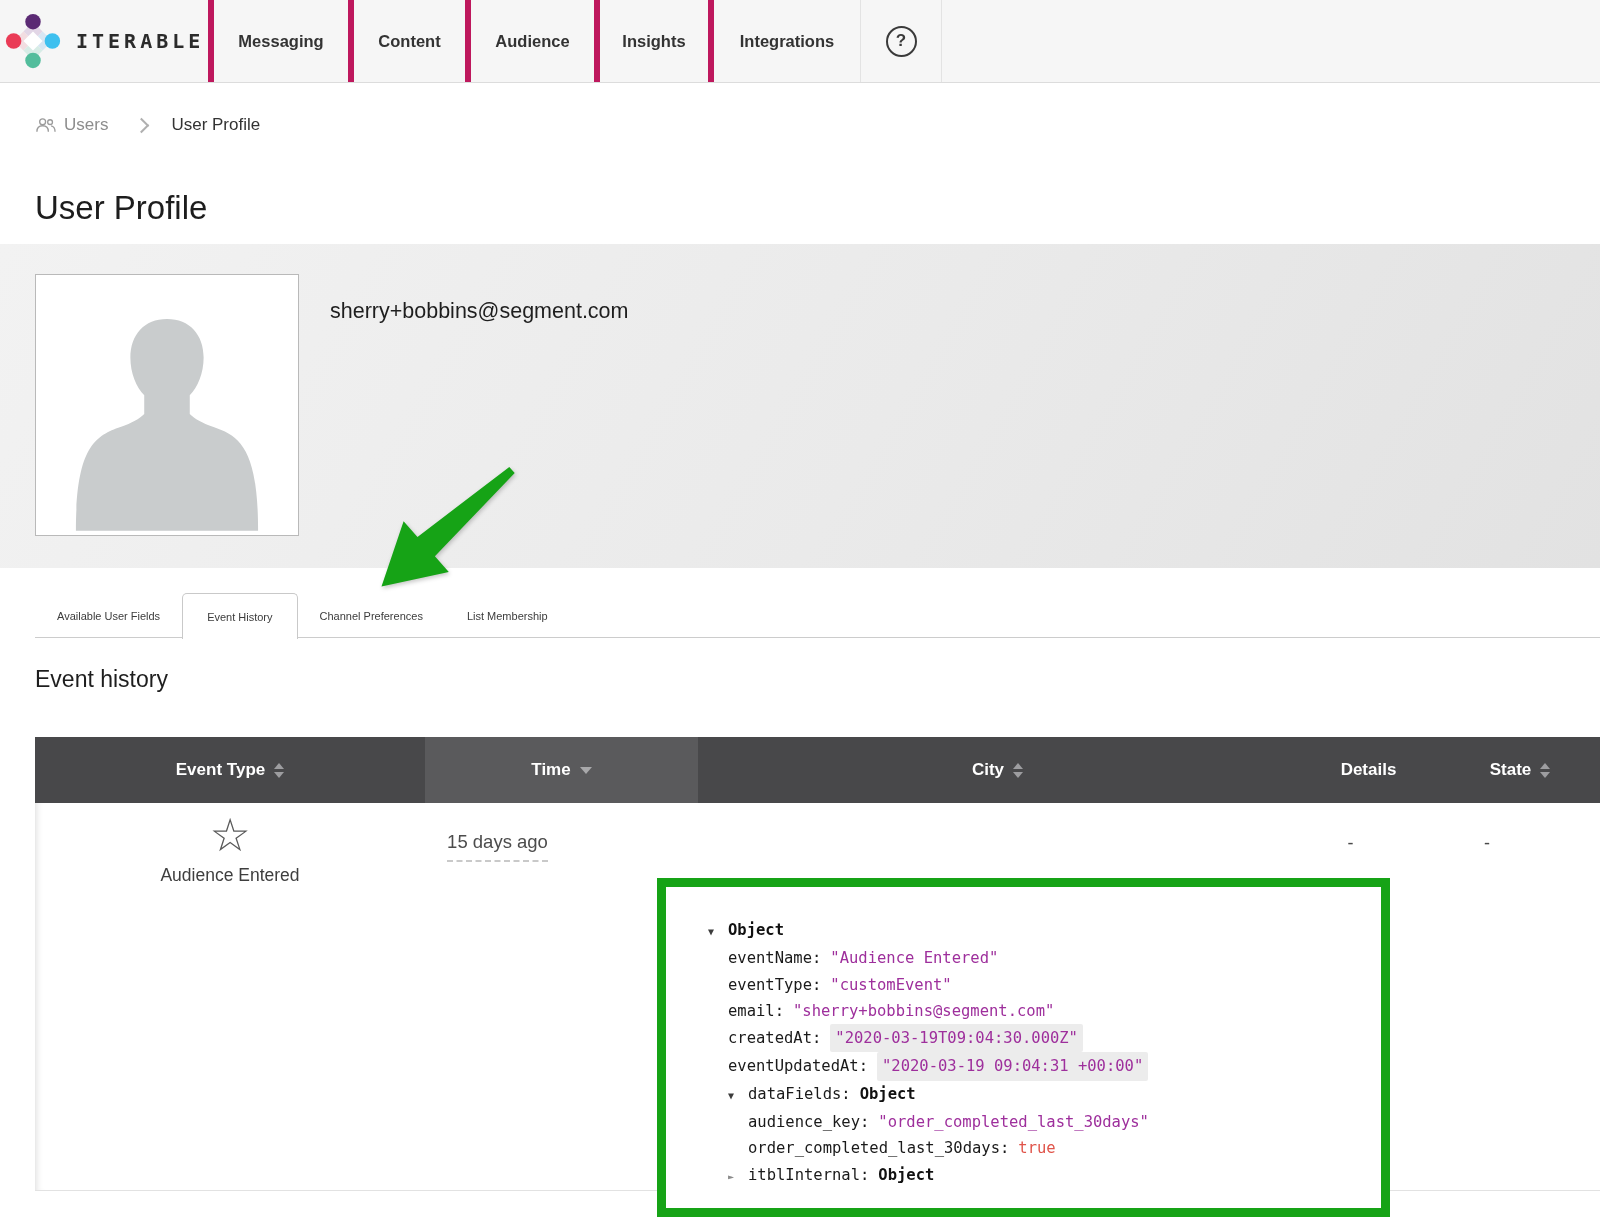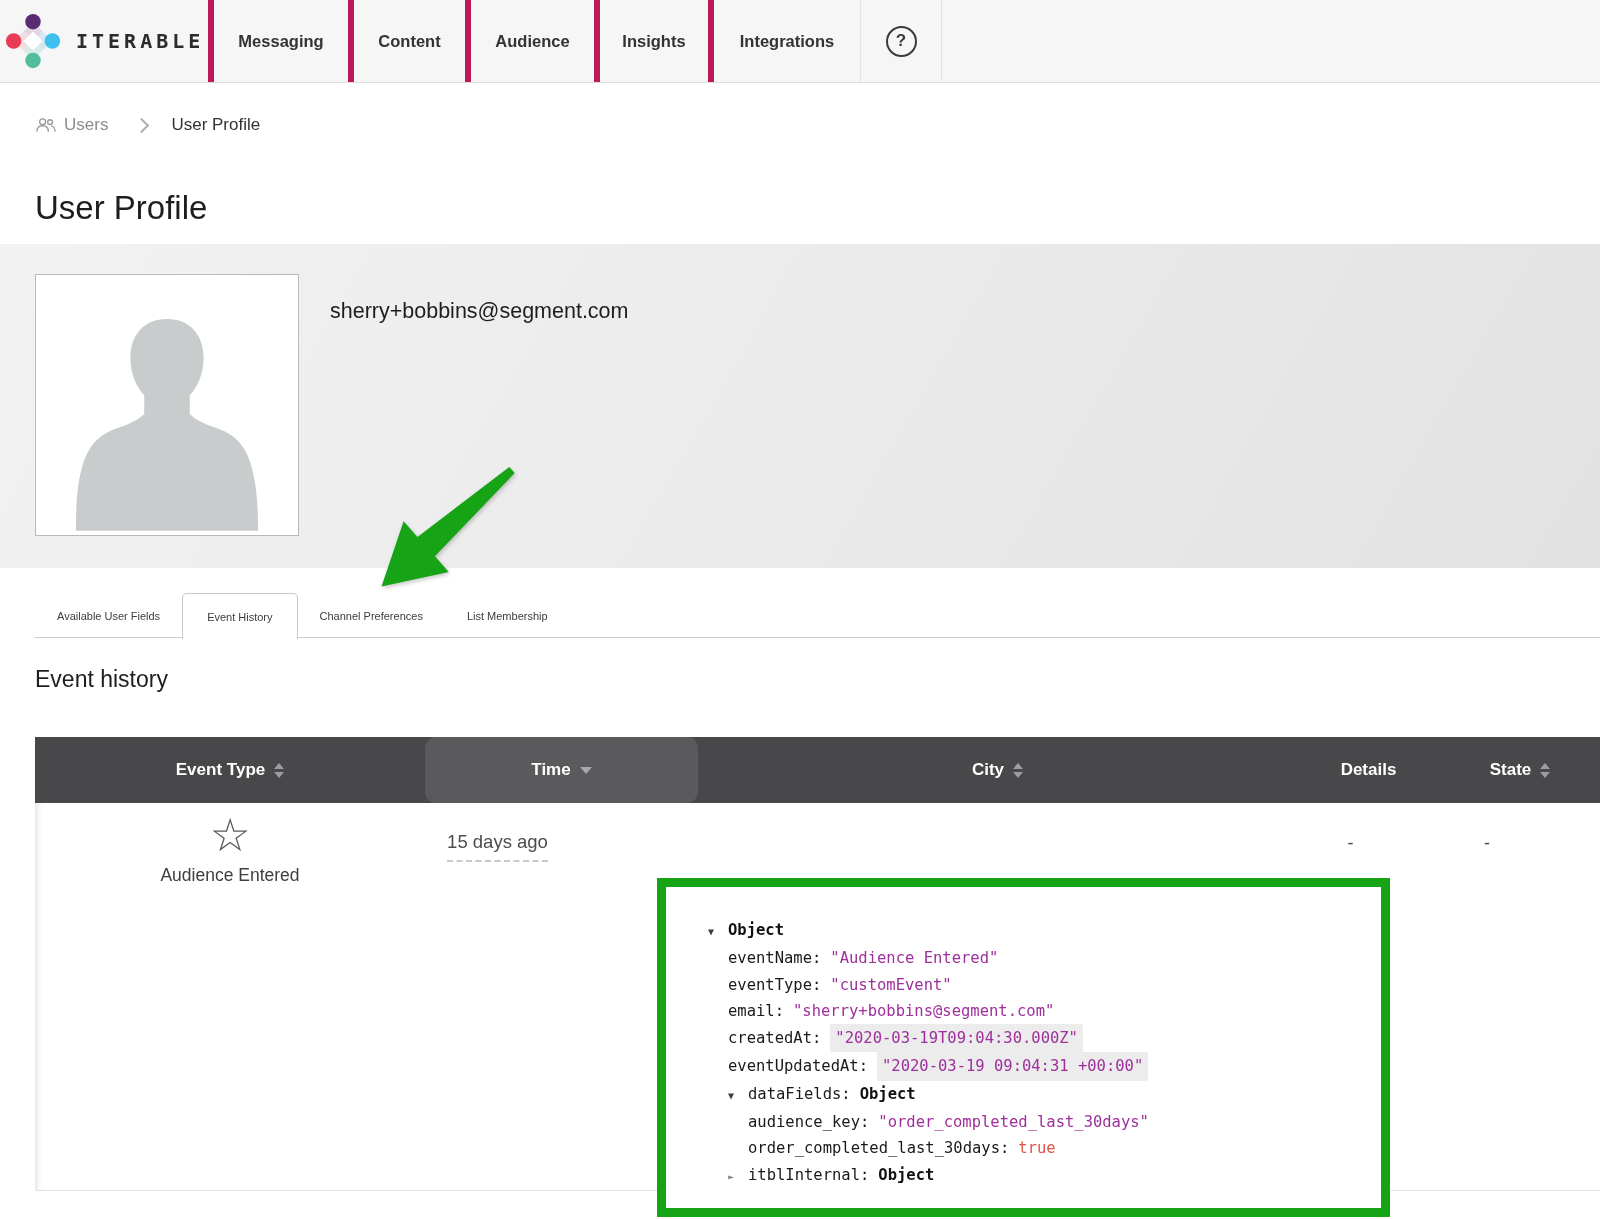--- a/index.html
+++ b/index.html
@@ -130,21 +130,21 @@
   .event-table { margin: 45px 0 0 35px; width: 1565px; }
   .thead {
     display: grid;
     grid-template-columns: 390px 273px 599px 143px 160px;
     height: 66px;
     background: #48484a;
     color: #fff;
   }
   .th {
     display: flex; align-items: center; justify-content: center;
-    gap: 9px; font-weight: 700; font-size: 17px; cursor: pointer; border-radius: 11px;
+    gap: 9px; font-weight: 700; font-size: 17px; cursor: pointer;
   }
   .th.no-sort { cursor: default; }
   .th-time { background: #5a5a5c; }
   .sort-both { display: flex; flex-direction: column; gap: 3px; }
   .tri-up {
     width: 0; height: 0;
     border-left: 5px solid transparent; border-right: 5px solid transparent;
     border-bottom: 6px solid #9d9da0;
   }
   .tri-down {

